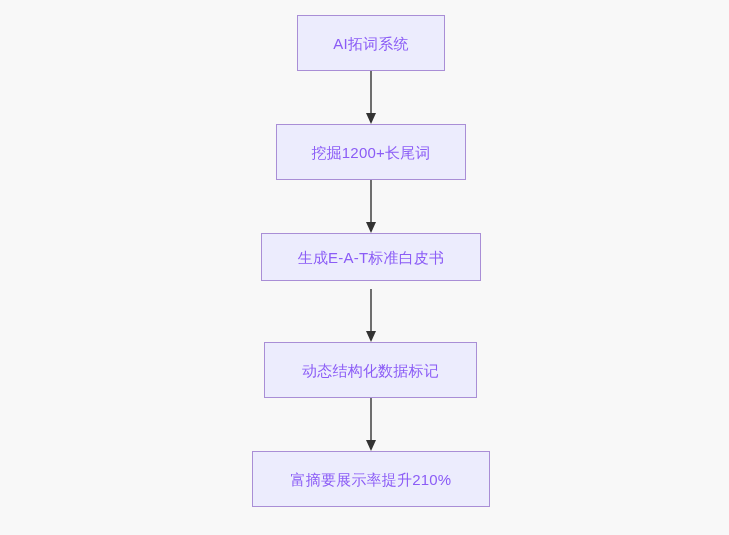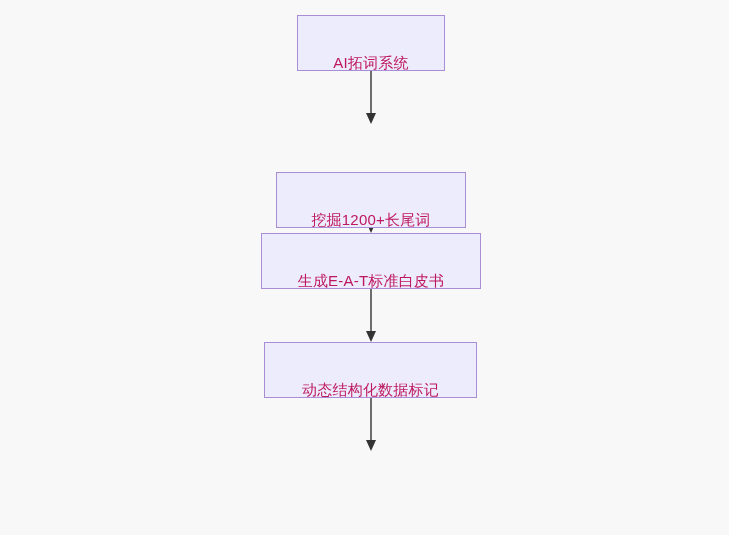--- a/index.html
+++ b/index.html
@@ -16,23 +16,23 @@
   #flowchart {
     position: relative;
     width: 729px;
     height: 535px;
   }
   .node {
     position: absolute;
     box-sizing: border-box;
     background: #ececfd;
     border: 1px solid #a98ed6;
-    color: #be185d;
+    color: #8b5cf6;
     display: flex;
-    align-items: flex-end;
+    align-items: center;
     justify-content: center;
     font-size: 15px;
     line-height: 1;
     letter-spacing: 0.2px;
     white-space: nowrap;
   }
   .node-label {
     display: block;
   }
   .edge {
@@ -70,25 +70,28 @@
 
   <svg class="edge" style="left:351px; top:398px;" width="40" height="53" viewBox="0 0 40 53">
     <path class="edge-line" d="M20 0 L20 44"></path>
     <path class="edge-head" d="M20 53 L15 42 L25 42 Z"></path>
   </svg>
 
   <div class="node" style="left:297px; top:15px; width:148px; height:56px;">
     <span class="node-label">AI拓词系统</span>
   </div>
 
-  <div class="node" style="left:276px; top:124px; width:190px; height:56px;margin-top:48px;">
+  <div class="node" style="left:276px; top:124px; width:190px; height:56px;">
     <span class="node-label">挖掘1200+长尾词</span>
   </div>
 
-  <div class="node" style="left:261px; top:233px; width:220px; height:56px;">
+  <div class="node" style="left:261px; top:233px; width:220px; height:48px;">
     <span class="node-label">生成E-A-T标准白皮书</span>
   </div>
 
   <div class="node" style="left:264px; top:342px; width:213px; height:56px;">
     <span class="node-label">动态结构化数据标记</span>
   </div>
 
+  <div class="node" style="left:252px; top:451px; width:238px; height:56px;">
+    <span class="node-label">富摘要展示率提升210%</span>
+  </div>
 </div>
 
 </body></html>

